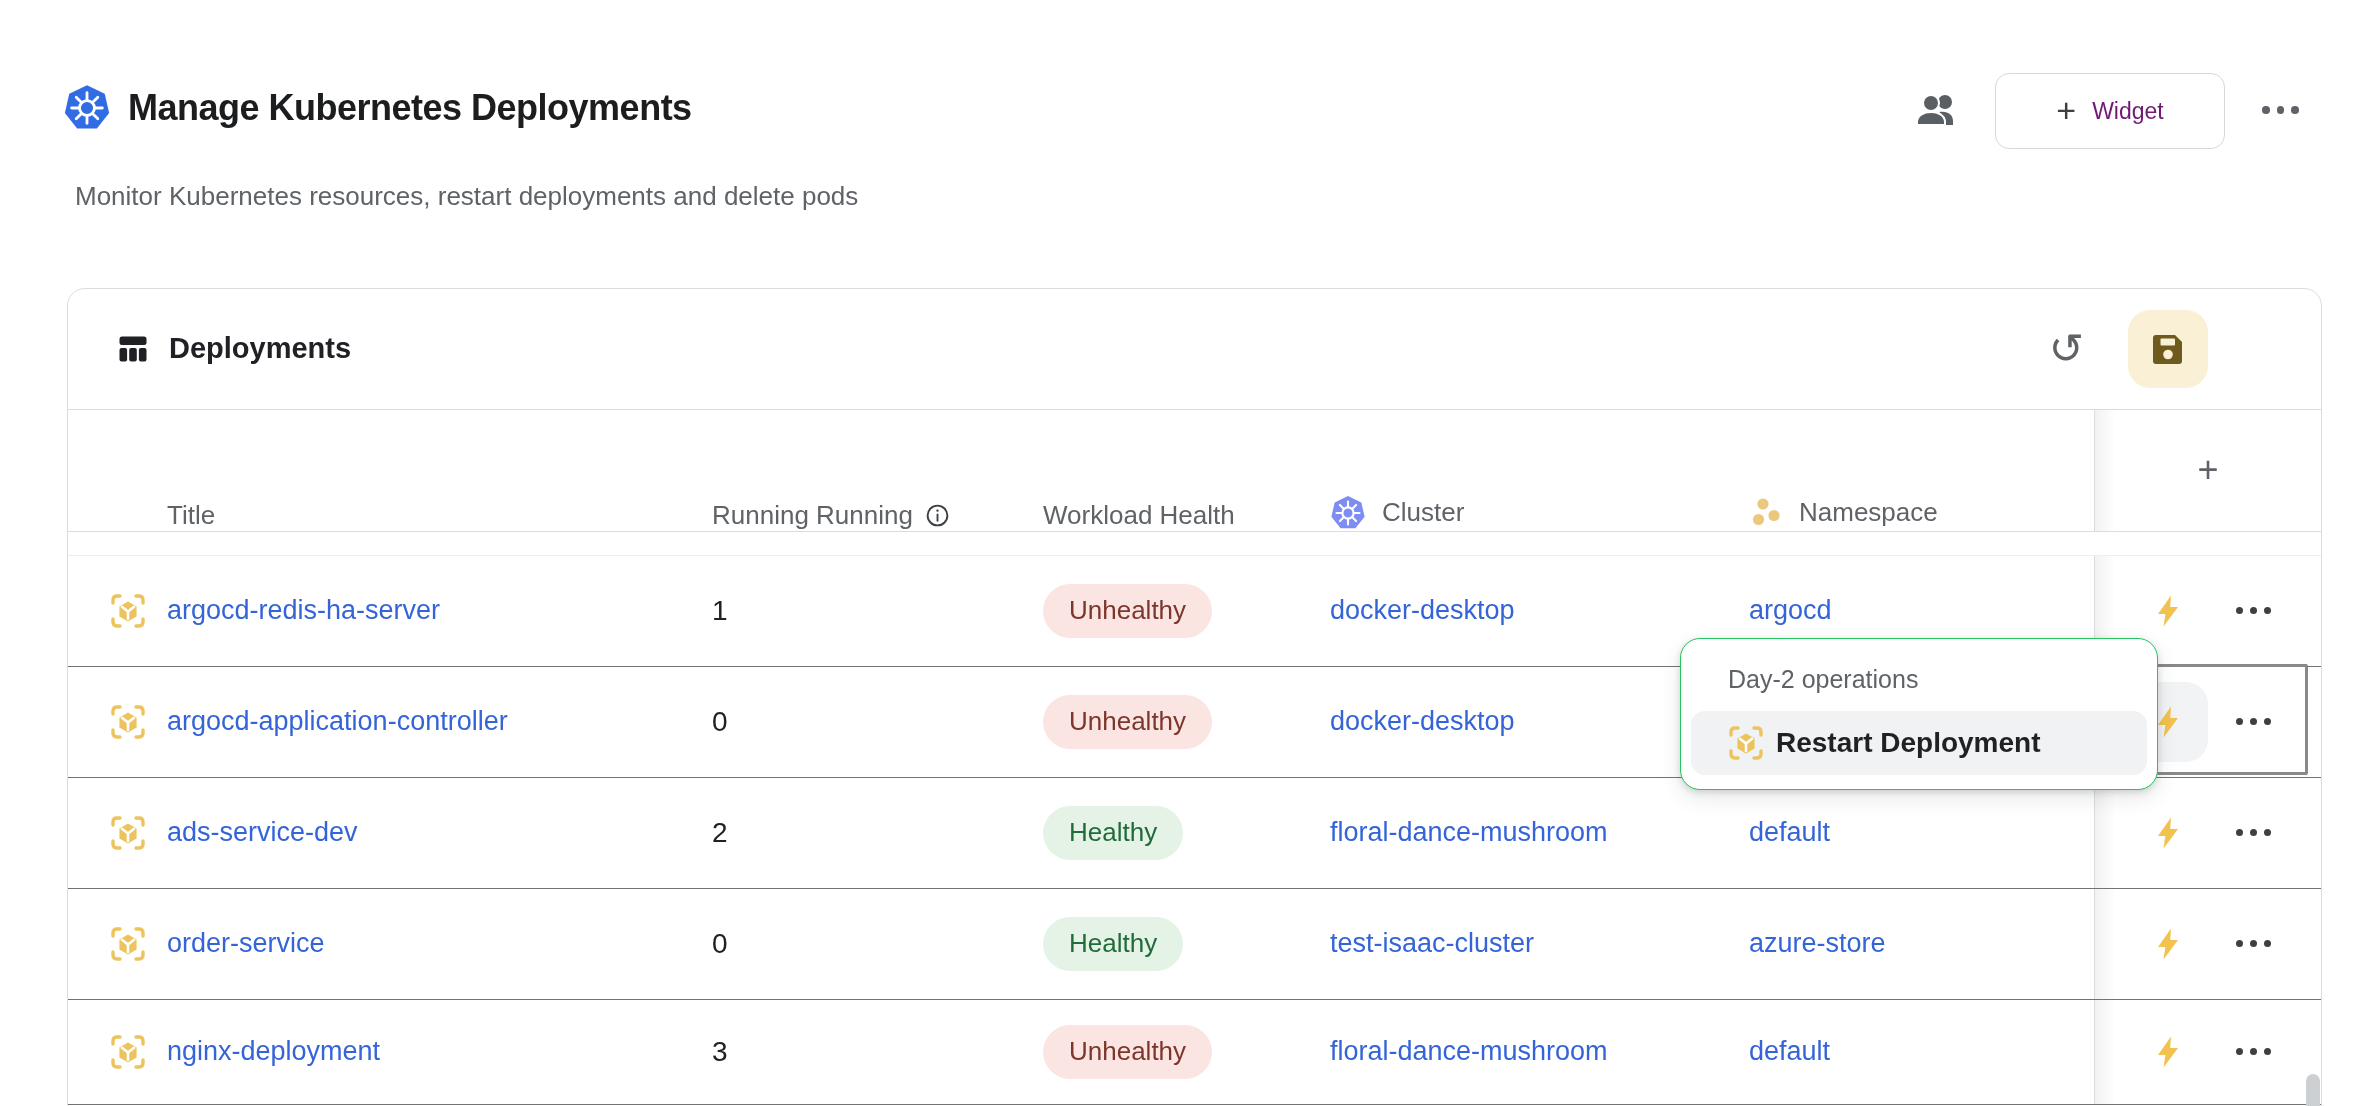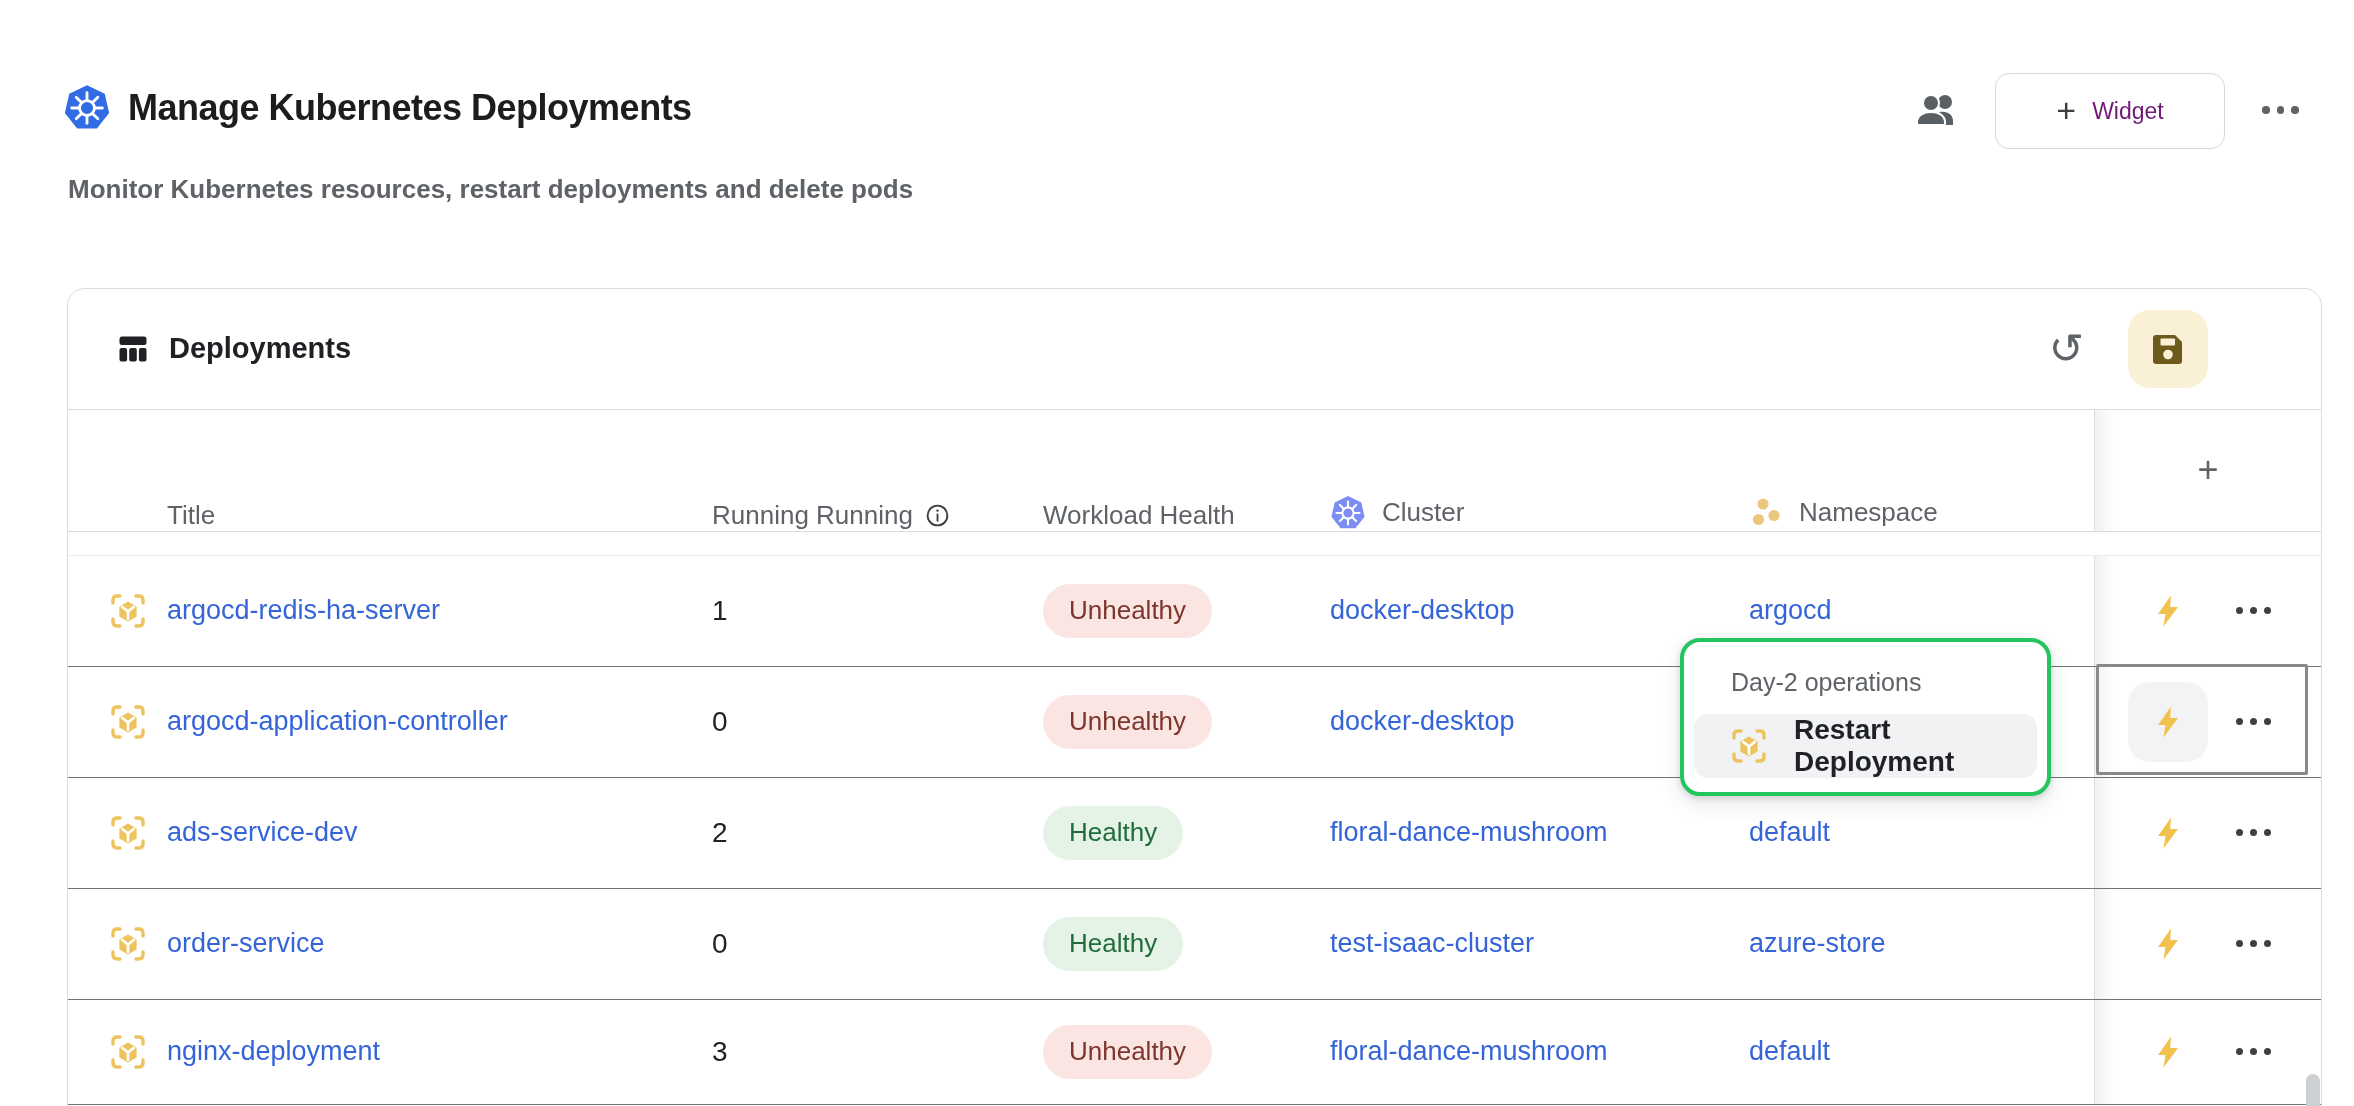--- a/index.html
+++ b/index.html
@@ -3,21 +3,21 @@
 <meta charset="utf-8">
 <style>
   html,body{margin:0;padding:0;background:#fff;}
   .stage{
     position:relative;width:2354px;height:1106px;overflow:hidden;background:#fff;
     font-family:"Liberation Sans","DejaVu Sans",sans-serif;color:#202124;
   }
   
   .k8s-logo{position:absolute;left:63px;top:84px;width:48px;height:48px;}
   .page-title{position:absolute;left:128px;top:80px;margin:0;font-size:36px;line-height:56px;font-weight:700;letter-spacing:-.5px;color:#1c1d1f;}
-  .page-subtitle{position:absolute;left:64px;top:166px;margin:4px;font-size:26px;line-height:38px;color:#5f6368;font-weight:700;}
+  .page-subtitle{position:absolute;left:64px;top:166px;margin:11px;font-size:26px;line-height:38px;color:#5f6368;font-weight:400;}
   .people-icon{position:absolute;left:1915px;top:91px;width:46px;height:38px;}
   .widget-btn{position:absolute;left:1995px;top:73px;width:230px;height:76px;border:1.5px solid #d5d8dc;border-radius:14px;
     background:#fff;display:flex;align-items:center;justify-content:center;gap:16px;cursor:pointer;box-sizing:border-box;}
   .widget-btn .plus{font-size:34px;color:#3c4043;font-weight:400;line-height:1;margin-top:-2px;}
   .widget-btn .lbl{font-size:23px;color:#701a75;}
   .dots{display:flex;gap:7px;align-items:center;}
   .dots i{width:7.5px;height:7.5px;border-radius:50%;background:#5f6368;display:block;}
   .header-dots{position:absolute;left:2262px;top:106px;}
   
   .card{position:absolute;left:67px;top:288px;width:2255px;height:836px;background:#fff;
@@ -49,24 +49,24 @@
   .num{font-size:28px;color:#202124;}
   .badge{height:54px;border-radius:27px;padding:0 26px;display:inline-flex;align-items:center;font-size:26px;font-weight:500;}
   .badge.bad{background:var(--unhealthy-bg,#fbe5e2);color:var(--unhealthy-fg,#7c362b);}
   .badge.ok{background:var(--healthy-bg,#e5f3e6);color:var(--healthy-fg,#206c3a);}
   .bolt-wrap{width:80px;height:80px;border-radius:22px;display:flex;align-items:center;justify-content:center;cursor:pointer;flex:none;}
   .bolt-wrap.active{background:#f1f3f4;}
   .row-dots{cursor:pointer;}
   .row-dots i{width:7px;height:7px;background:#3c4043;}
   
   .focus-ring{position:absolute;left:2096px;top:664px;width:212px;height:111px;border:3px solid #87898c;border-radius:2px;box-sizing:border-box;z-index:5;pointer-events:none;}
-  .popup{position:absolute;left:1680px;top:638px;width:371px;box-sizing:border-box;background:#fff;border:4px solid #22c55e;border-radius:20px;
+  .popup{position:absolute;left:1680px;top:638px;width:478px;box-sizing:border-box;background:#fff;border:1px solid #22c55e;border-radius:20px;
     padding:12px 10px 14px;z-index:10;box-shadow:0 2px 6px rgba(60,64,67,.18),0 8px 20px rgba(60,64,67,.12);}
   .popup-label{margin:14px 0 0 37px;font-size:25px;color:#5f6368;}
-  .menu-item{margin-top:17px;height:64px;border-radius:14px;background:#f0f2f4;display:flex;align-items:center;padding-left:37px;gap:27px;cursor:pointer;}
+  .menu-item{margin-top:17px;height:64px;border-radius:14px;background:#f0f2f4;display:flex;align-items:center;padding-left:37px;gap:12px;cursor:pointer;}
   .menu-item .mi-label{font-size:28px;font-weight:600;color:#1f2124;}
   .scroll-thumb{position:absolute;left:2306px;top:1074px;width:14px;height:46px;border-radius:7px;background:#cdd0d3;z-index:6;}
   svg{display:block;}
 </style>
 </head>
 <body>
 
 <svg width="0" height="0" style="position:absolute">
   <defs>
     <g id="k8s-wheel-shape">

